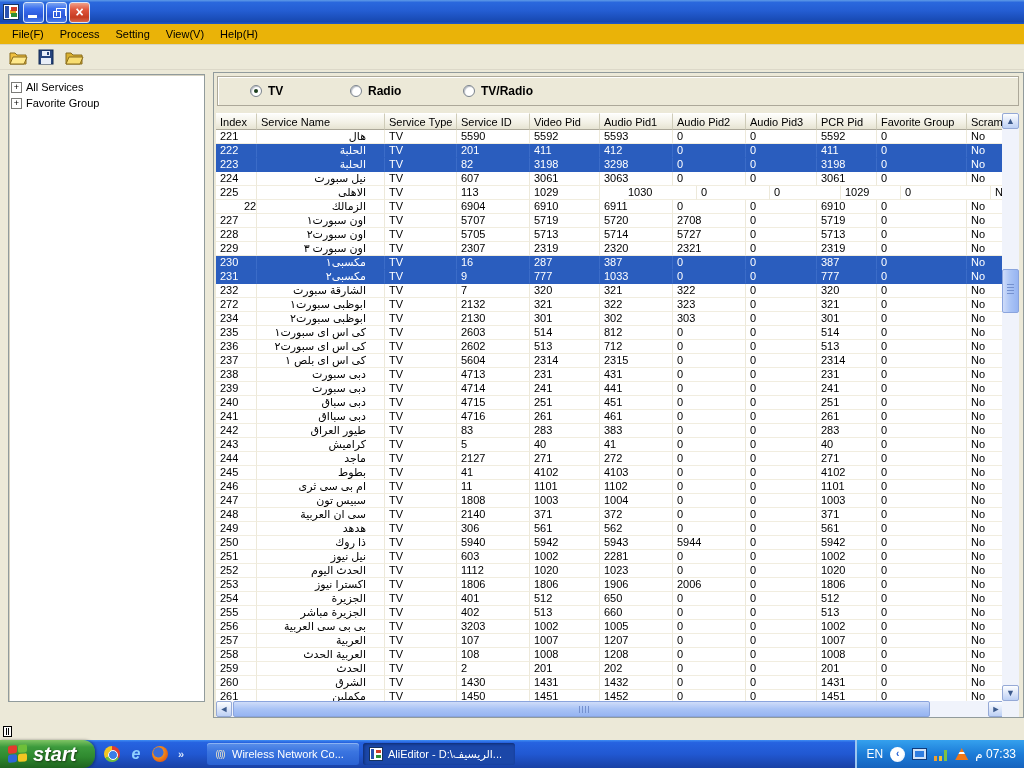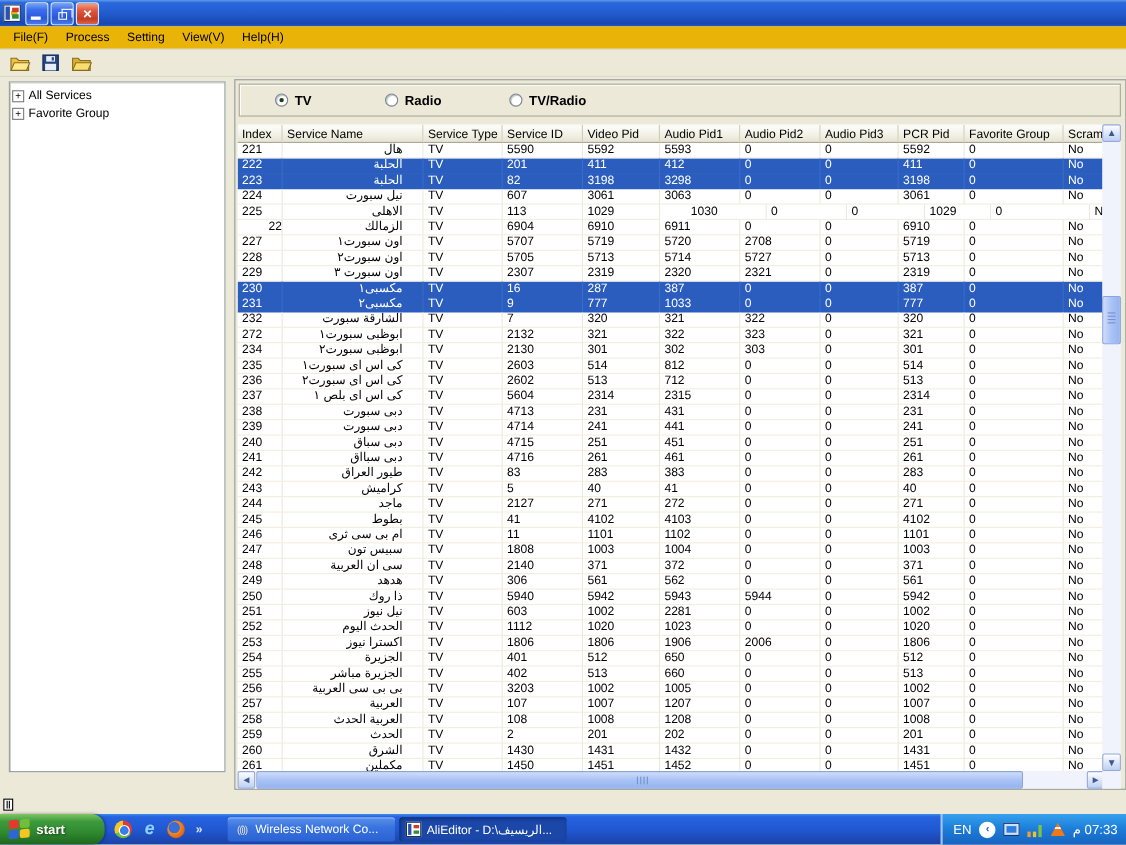--- a/index.html
+++ b/index.html
@@ -86,21 +86,21 @@
 
   .mini-grip { position:absolute; left:3px; top:726px; width:9px; height:11px; border:1px solid #000; background:#fff; }
   .mini-grip::after { content:""; position:absolute; left:2px; top:1px; width:1px; height:7px; background:#000; box-shadow:2px 0 0 #000; }
 
   
   .taskbar { position:absolute; left:0; top:740px; width:1024px; height:28px;
     background:linear-gradient(180deg,#3e8df3 0%,#2663e0 9%,#2158d2 50%,#1941a5 100%); display:flex; align-items:center; }
   .start-btn { position:absolute; left:0; top:0; width:95px; height:28px; border-radius:0 12px 12px 0;
     background:linear-gradient(180deg,#7fc464 0%,#3c9a3c 25%,#2f8a2f 60%,#1f641f 100%);
     box-shadow:1px 0 3px rgba(0,0,0,.4); display:flex; align-items:center; padding-left:8px; gap:5px; }
-  .start-label { color:#fff; font-weight:bold; font-size:12px; text-shadow:1px 1px 2px #1b3e14; }
+  .start-label { color:#fff; font-weight:bold; font-style:italic; font-size:20px; text-shadow:1px 1px 2px #1b3e14; }
   .win-flag { width:20px; height:18px; position:relative; transform:skewY(-5deg); }
   .win-flag span { position:absolute; width:9px; height:8px; border-radius:2px; }
   .win-flag .f1{ left:0; top:0; background:#e23a2e; } .win-flag .f2{ left:10px; top:0; background:#6fbf3a; }
   .win-flag .f3{ left:0; top:9px; background:#2e66d8; } .win-flag .f4{ left:10px; top:9px; background:#f3c622; }
   .quick-launch { position:absolute; left:104px; top:0; height:28px; display:flex; align-items:center; gap:8px; }
   .ql-icon { width:16px; height:16px; }
   .icon-chrome { border-radius:50%; background:conic-gradient(#e23a2e 0 120deg,#6fbf3a 120deg 240deg,#f3c622 240deg 360deg); position:relative; }
   .icon-chrome::after { content:""; position:absolute; left:4px; top:4px; width:8px; height:8px; border-radius:50%; background:#3a7de8; border:1px solid #fff; }
   .icon-ie { color:#8fd0ff; font-size:16px; font-weight:bold; font-style:italic; line-height:16px; text-align:center; }
   .icon-firefox { border-radius:50%; background:radial-gradient(circle at 40% 40%,#3a6dd8 0 35%,#f08a1d 40%,#d8470f 90%); }

